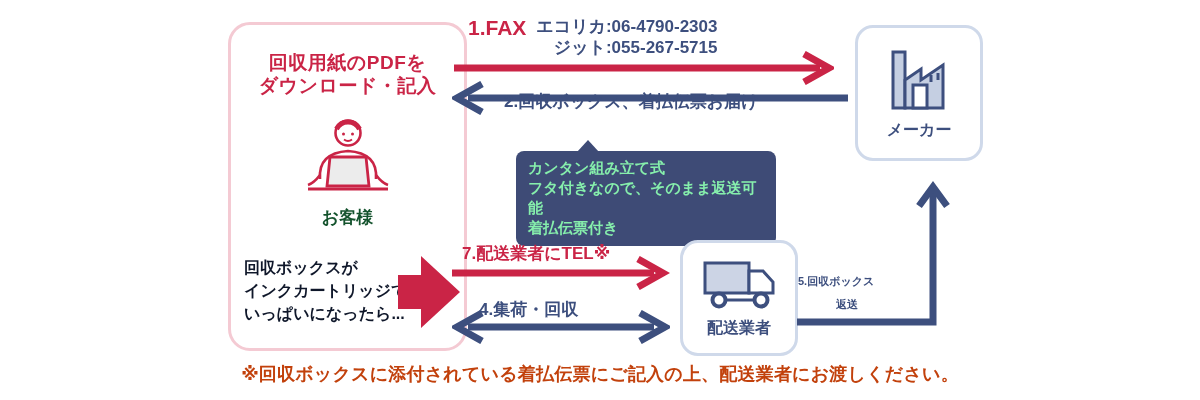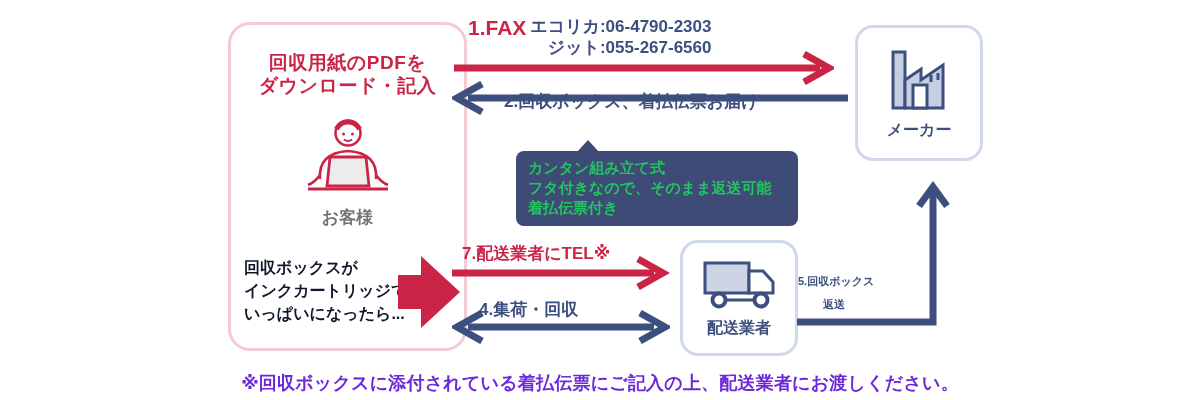--- a/index.html
+++ b/index.html
@@ -14,64 +14,64 @@
   .customer-card{
     left:228px;top:22px;width:222px;height:323px;background:#fff;
     border:3px solid #f4cad3;border-radius:22px;padding-left:11px;
   }
   .customer-title{
     left:0;right:0;top:26px;text-align:center;color:#ca2446;
     font-size:19px;font-weight:bold;line-height:23px;letter-spacing:.5px;
   }
   .person-wrap{left:50%;transform:translateX(-50%);top:88px;}
   .customer-label{
-    left:0;right:0;top:181px;text-align:center;color:#737373;
+    left:0;right:0;top:181px;text-align:center;color:#14532d;
     font-size:17px;font-weight:bold;
   }
   .customer-note{
     left:13px;top:231px;color:#0f172a;font-size:16px;font-weight:bold;line-height:23px;
   }
 
   
-  .fax-row{left:468px;top:16px;display:flex;gap:4px;align-items:flex-start;}
+  .fax-row{left:468px;top:16px;display:flex;gap:10px;align-items:flex-start;}
   .fax-label{color:#ca2446;font-size:21px;font-weight:bold;line-height:24px;}
   .fax-phones{color:#3d4f7e;font-size:17px;font-weight:bold;line-height:21px;text-align:right;}
   .step-label{font-size:17px;font-weight:bold;}
   .navy-t{color:#3d4f7e;} .red-t{color:#ca2446;}
   .step2-label{left:504px;top:90px;}
   .step3-label{left:462px;top:242px;}
   .step4-label{left:479px;top:298px;}
   .step5-label{left:798px;top:270px;color:#3d4f7e;font-size:11px;font-weight:bold;line-height:23px;}
-  .step5-line2{padding-left:8px;margin-left:17px;}
+  .step5-line2{padding-left:38px;}
 
   
   .callout{
-    left:516px;top:151px;width:282px;box-sizing:border-box;background:#3e4b76;
-    border-radius:8px;padding:7px 12px 8px;color:#22c55e;font-size:15px;
+    left:516px;top:151px;width:260px;box-sizing:border-box;background:#3e4b76;
+    border-radius:8px;padding:7px 12px 8px;color:#86efac;font-size:15px;
     font-weight:bold;line-height:20px;
   }
   .callout:before{
     content:"";position:absolute;top:-11px;left:61px;width:0;height:0;
     border-left:11px solid transparent;border-right:11px solid transparent;
     border-bottom:12px solid #3e4b76;
   }
 
   
   .entity-card{
     background:#fff;border:3px solid #cfd9ea;border-radius:18px;
     display:flex;flex-direction:column;align-items:center;justify-content:center;
     gap:8px;box-sizing:border-box;
   }
   .maker-card{left:855px;top:25px;width:128px;height:136px;}
   .courier-card{left:680px;top:240px;width:118px;height:116px;}
   .entity-label{color:#3d4f7e;font-size:16px;font-weight:bold;}
 
   .footnote{
-    left:0;right:0;top:362px;text-align:center;color:#6d28d9;
-    font-size:18px;font-weight:bold;letter-spacing:.2px;margin-top:9px;
+    left:0;right:0;top:362px;text-align:center;color:#c2410c;
+    font-size:18px;font-weight:bold;letter-spacing:.2px;
   }
   svg{display:block;}
 </style>
 </head>
 <body>
 
 <div class="canvas">
 
   <div class="abs customer-card">
     <div class="abs customer-title preline">回収用紙のPDFを
@@ -103,21 +103,21 @@
   <div class="abs" style="left:398px;top:254px;">
     <svg width="64" height="76" viewBox="0 0 64 76">
       <polygon points="0,21 23,21 23,2 62,38 23,74 23,55 0,55" fill="#ca2446"></polygon>
     </svg>
   </div>
 
   <div class="abs fax-row">
     <div class="fax-label">1.FAX</div>
     <div class="fax-phones">
       <div>エコリカ:06-4790-2303</div>
-      <div>ジット:055-267-6560</div>
+      <div>ジット:055-267-5715</div>
     </div>
   </div>
   <div class="abs" style="left:452px;top:51px;">
     <svg width="382" height="34" viewBox="0 0 382 34">
       <g stroke="#ca2446" stroke-width="7" fill="none">
         <line x1="2" y1="17" x2="368" y2="17"></line>
         <polyline points="352,3 377,17 352,31"></polyline>
       </g>
     </svg>
   </div>

